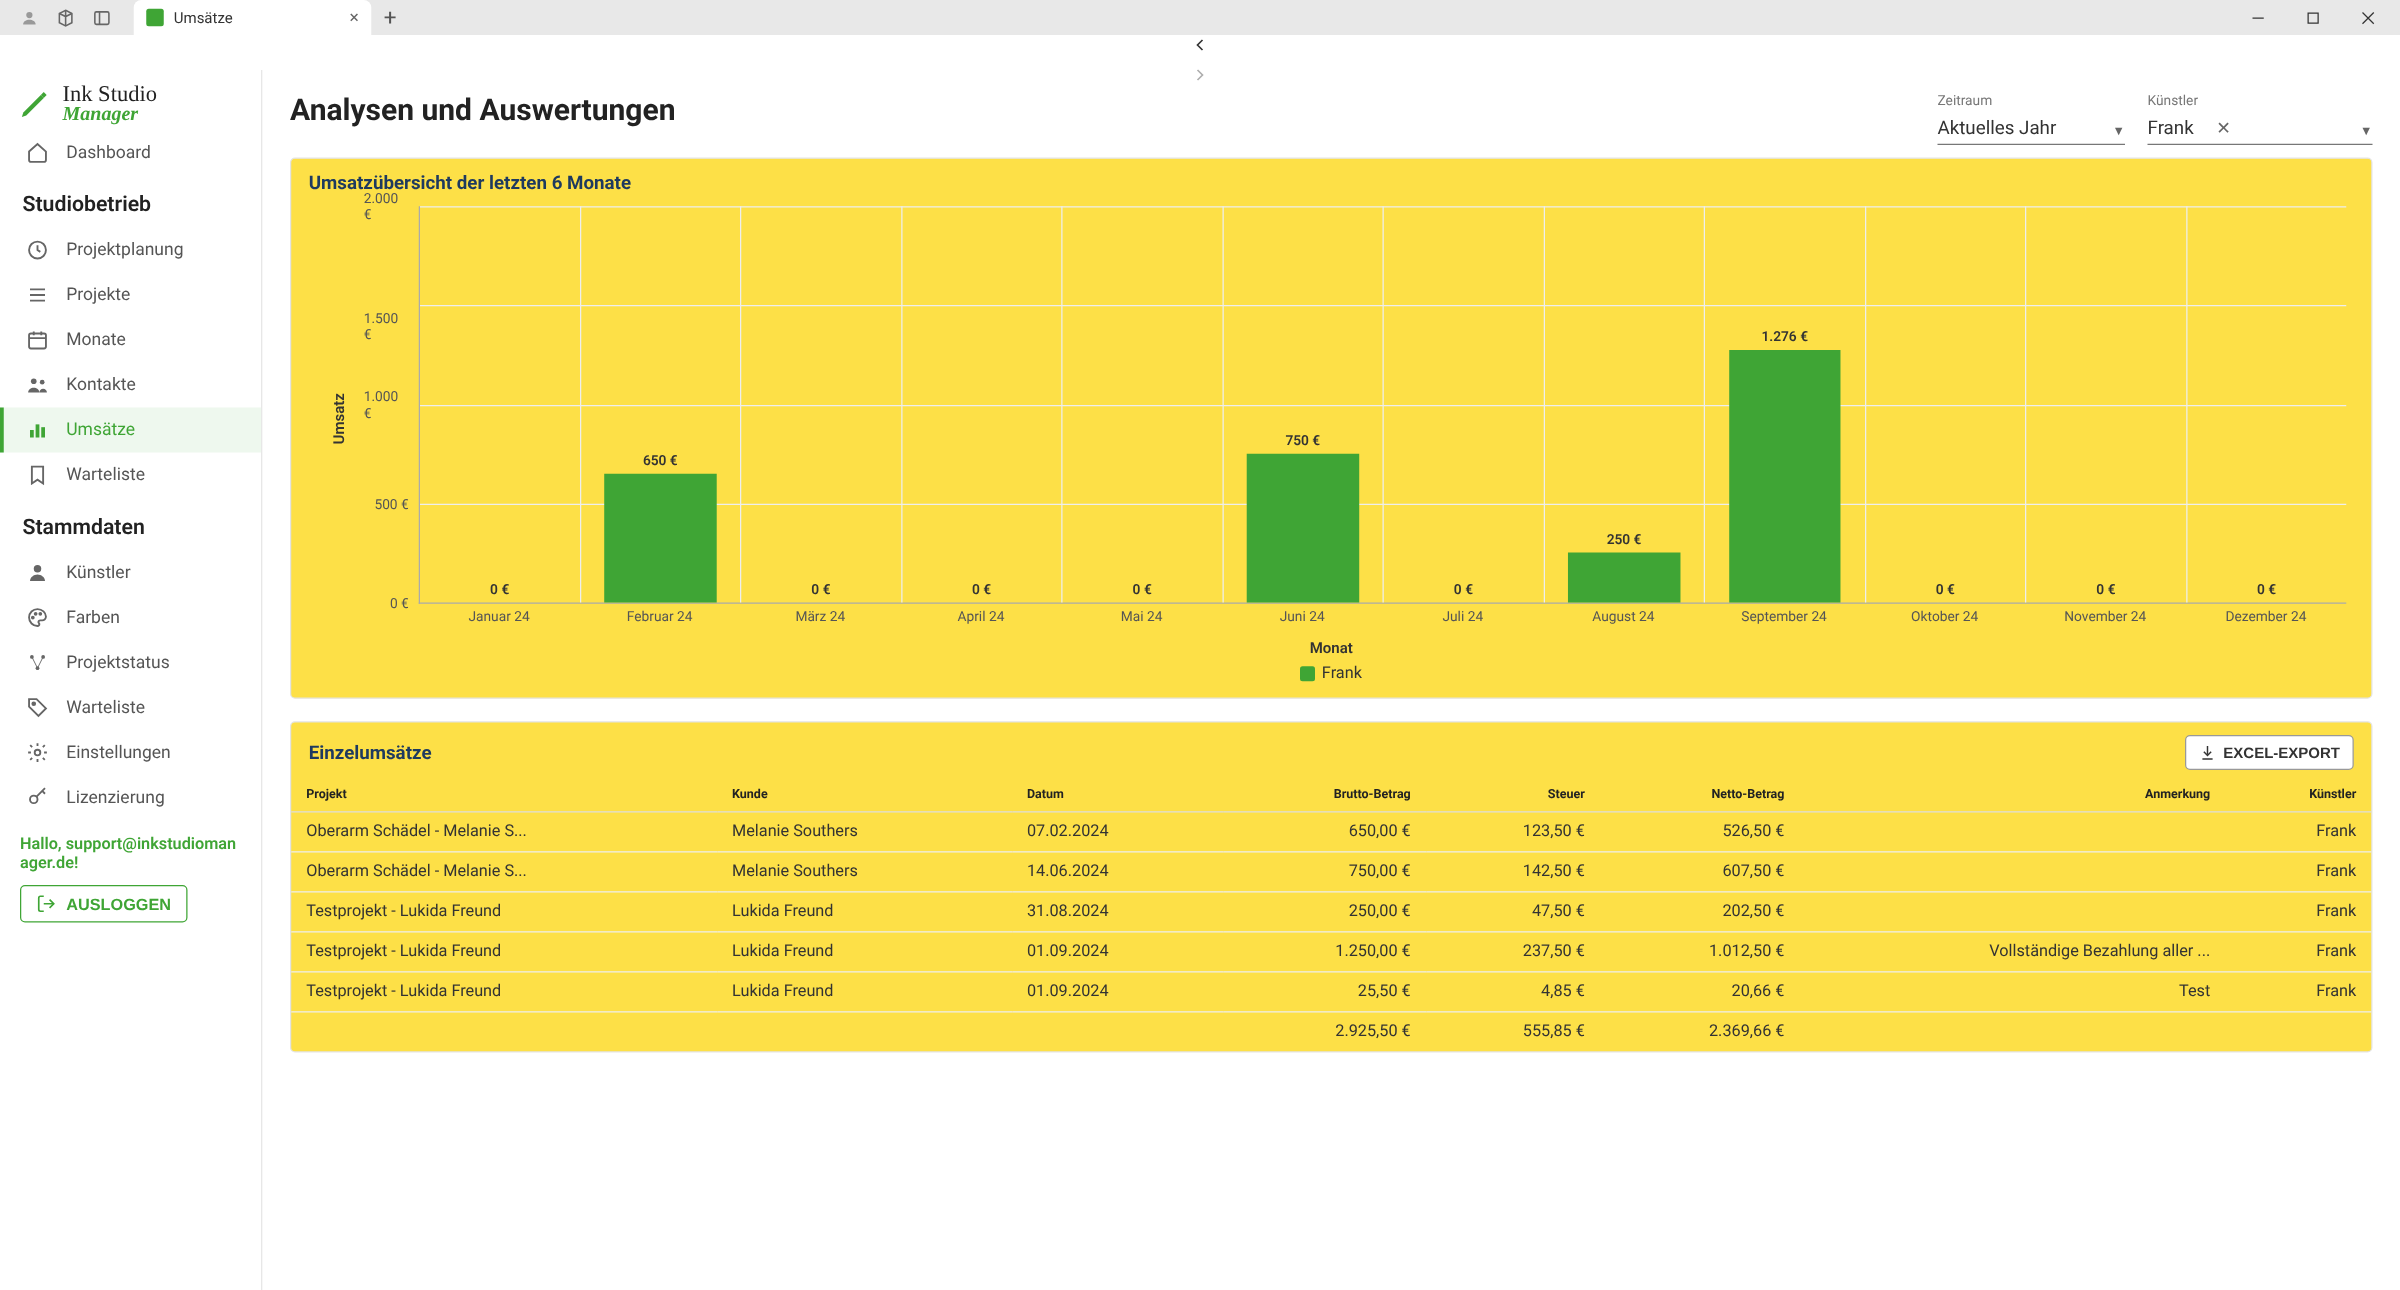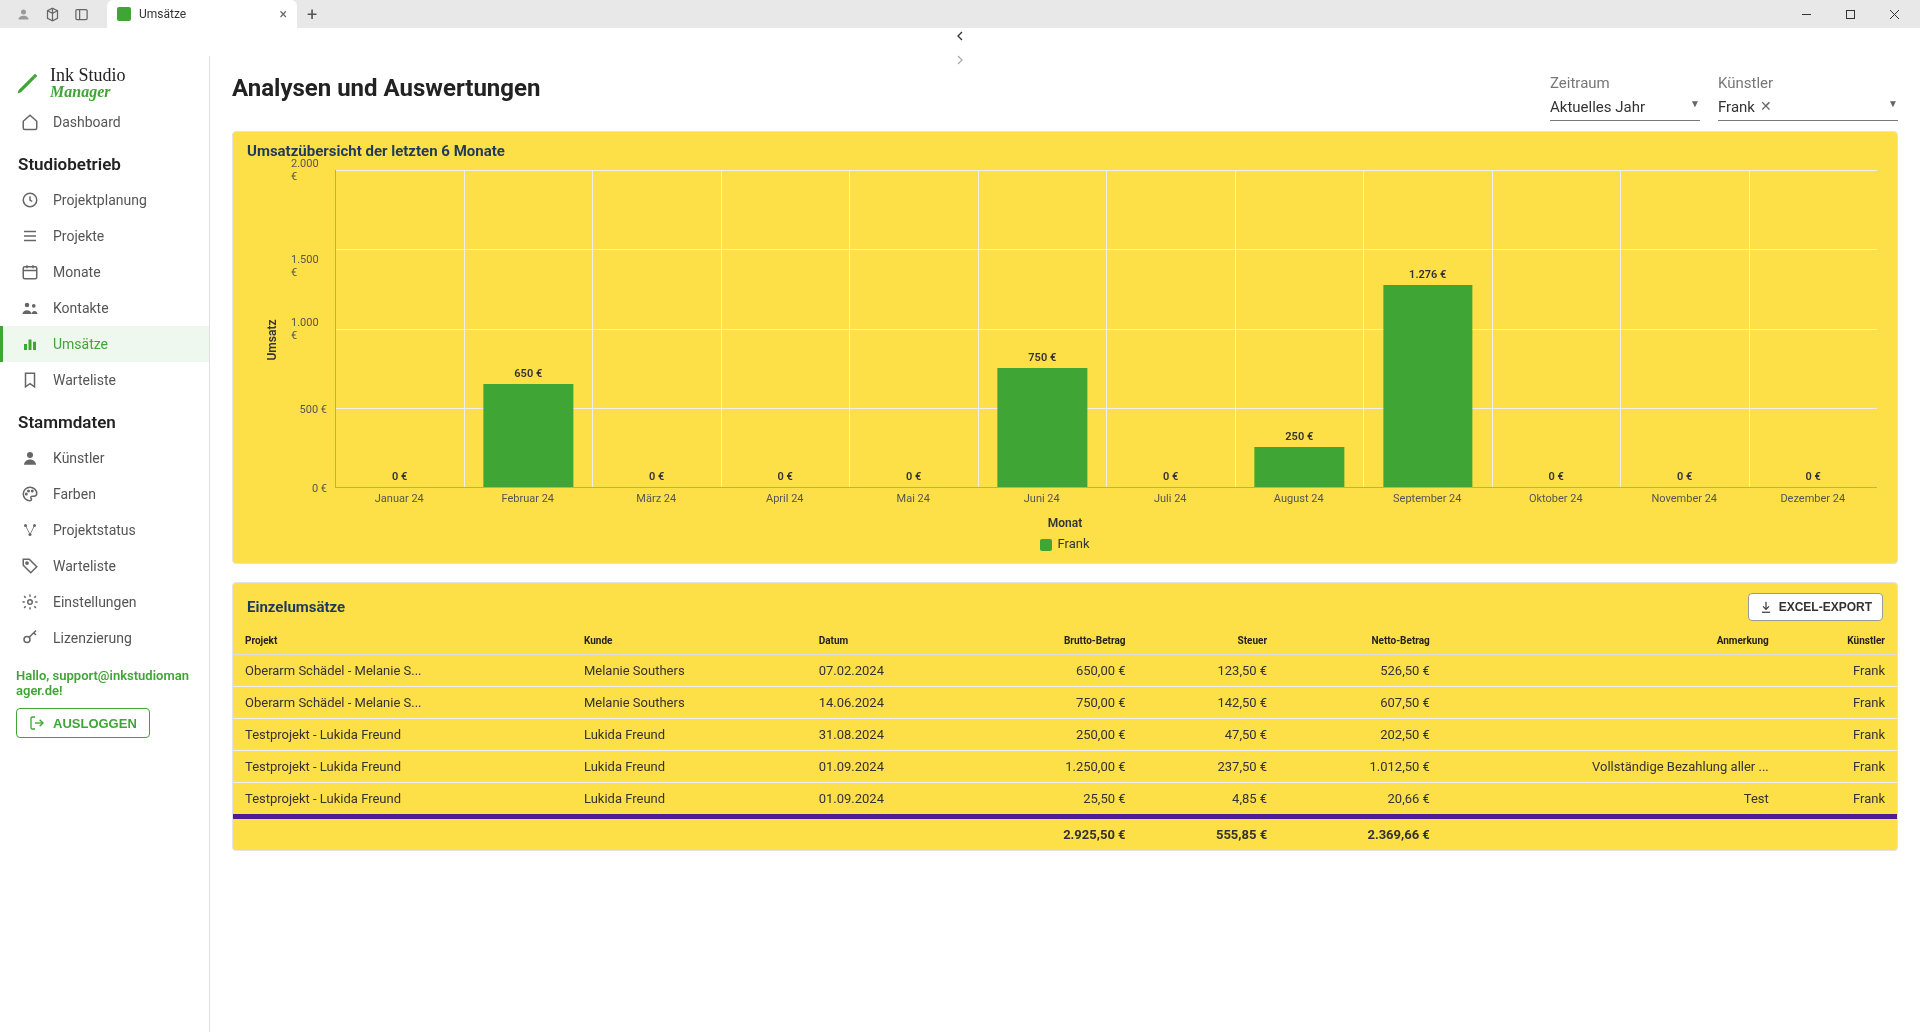--- a/index.html
+++ b/index.html
@@ -39,22 +39,22 @@
 .nav-label { font-size: 14px; }
 .user-greeting { font-size: 13px; color: #3fa535; font-weight: 600; padding: 12px 16px 6px; word-break: break-all; }
 .logout-btn { margin: 4px 16px; border: 1px solid #3fa535; color: #3fa535; background: #fff; border-radius: 4px; padding: 6px 12px; display: flex; align-items: center; gap: 8px; font-weight: 600; font-size: 13px; cursor: pointer; }
 
 
 .main { flex: 1; padding: 18px 22px; overflow-y: auto; background: #fff; }
 .page-header { display: flex; align-items: flex-start; margin-bottom: 10px; }
 .page-title { font-size: 24px; font-weight: 700; color: #222; flex: 1; }
 .filters { display: flex; gap: 18px; }
 .filter { min-width: 150px; }
-.filter-label { font-size: 15px; color: #777; margin-bottom: 2px; }
-.filter-value { border-bottom: 1px solid #777; padding: 4px 0; display: flex; align-items: flex-start; font-size: 15px; color: #333; gap: 5px; }
+.filter-label { font-size: 11px; color: #777; margin-bottom: 2px; }
+.filter-value { border-bottom: 1px solid #777; padding: 4px 0; display: flex; align-items: flex-end; font-size: 15px; color: #333; gap: 18px; }
 .filter-value .caret { margin-left: auto; font-size: 10px; color: #666; }
 .filter-value .clear { font-size: 14px; color: #666; cursor: pointer; }
 
 .card { border: 1px solid #e3e3e3; border-radius: 4px; margin-bottom: 18px; background: #fde047; }
 .card-title { font-size: 15px; font-weight: 700; color: #1e3a5f; padding: 10px 14px 6px; }
 .card-header { display: flex; align-items: center; padding: 10px 14px 6px; }
 .card-header .card-title { padding: 0; flex: 1; }
 .export-btn { border: 1px solid #999; border-radius: 4px; padding: 6px 10px; background: #fff; font-size: 12px; font-weight: 600; display: flex; align-items: center; gap: 6px; cursor: pointer; color: #333; }
 
 
@@ -74,21 +74,21 @@
 .x-tick { flex: 1; text-align: center; font-size: 11px; color: #555; padding-top: 4px; }
 .x-axis-label { text-align: center; font-size: 12px; font-weight: 600; color: #333; margin-top: 2px; }
 .legend { text-align: center; padding: 6px 0 2px; font-size: 13px; color: #333; }
 .legend-swatch { display: inline-block; width: 12px; height: 12px; background: #3fa535; vertical-align: middle; margin-right: 5px; border-radius: 2px; }
 
 
 .tbl { width: 100%; border-collapse: collapse; }
 .tbl th { text-align: left; font-size: 10px; font-weight: 700; color: #222; padding: 8px 12px; border-bottom: 1px solid #ddd; }
 .tbl th.num, .tbl td.num { text-align: right; }
 .tbl td { font-size: 13px; color: #333; padding: 8px 12px; border-bottom: 1px solid #eee; white-space: nowrap; overflow: hidden; text-overflow: ellipsis; max-width: 180px; }
-.tbl tfoot td { font-weight: 700; border-top: 5px solid #4c1d95; border-bottom: none; }
+.tbl tfoot td { font-weight: 400; border-top: 1px solid #4c1d95; border-bottom: none; }
 
 svg { display: block; }
 </style>
 </head>
 <body>
 
 <div class="browser-chrome">
   <div class="tab-bar">
     <div class="tab-bar-icons">
       <span>

